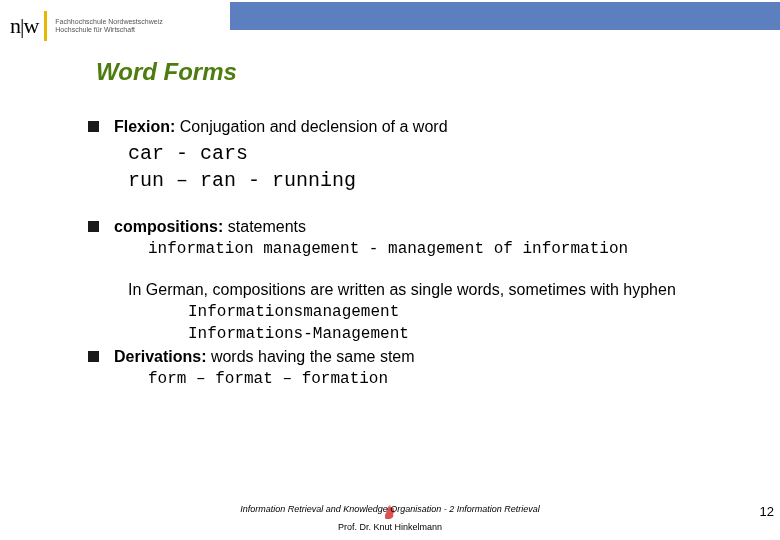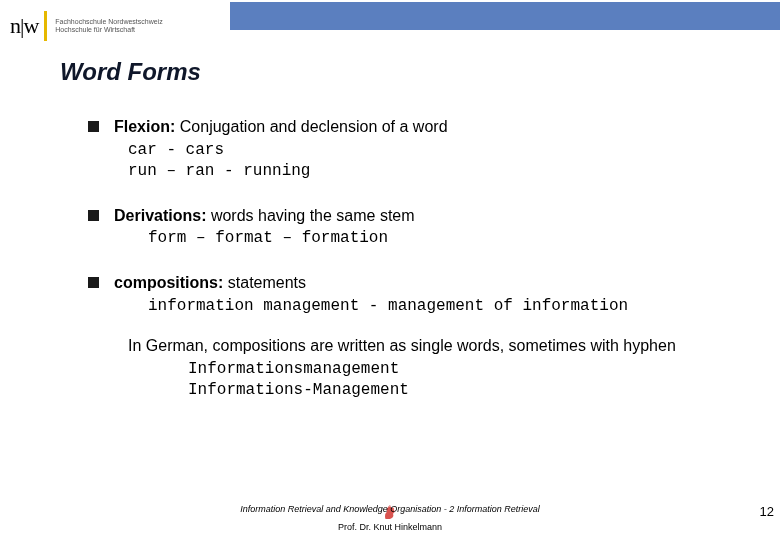--- a/index.html
+++ b/index.html
@@ -45,22 +45,22 @@
     background: #5b7fbf;
     flex: 1;
     height: 28px;
     align-self: flex-start;
     margin-top: 2px;
   }
   .title {
     font-size: 24px;
     font-style: italic;
     font-weight: bold;
-    color: #0f172a;
-    margin: 18px 0 0 60px;
+    color: #4d7c0f;
+    margin: 18px 0 0 96px;
   }
   .content {
     margin: 30px 0 16px 88px;
     font-size: 16px;
     color: #000;
     line-height: 1.35;
   }
   .bullet-item {
     position: relative;
     margin-bottom: 22px;
@@ -72,21 +72,21 @@
     left: 0;
     top: 5px;
     width: 11px;
     height: 11px;
     background: #1a1a1a;
   }
   .bullet-head { }
   .bold { font-weight: bold; }
   .mono {
     font-family: "Courier New", monospace;
-    font-size: 16px;
+    font-size: 20px;
     white-space: pre;
     margin-top: 2px;
     margin-left: 14px;
   }
   .mono2 {
     font-family: "Courier New", monospace;
     font-size: 16px;
     white-space: pre;
     margin-top: 2px;
     margin-left: 34px;
@@ -156,37 +156,37 @@
 <div class="content">
 
   <div class="bullet-item">
     <div class="bullet-head">
       <span class="bold">Flexion:</span><span> Conjugation and declension of a word</span>
     </div>
     <div class="mono">car - cars
 run – ran - running</div>
   </div>
 
-  <div class="bullet-item">
-    <div class="bullet-head">
-      <span class="bold">Derivations:</span><span> words having the same stem</span>
-    </div>
-    <div class="mono2">form – format – formation</div>
-  </div>
-
   <div class="bullet-item" style="margin-bottom:0">
     <div class="bullet-head">
       <span class="bold">compositions:</span><span> statements</span>
     </div>
     <div class="mono2">information management - management of information</div>
     <div class="sub-para">
       <div class="hang">In German, compositions are written as single words, sometimes with hyphen</div>
       <div class="mono3">Informationsmanagement
 Informations-Management</div>
     </div>
+  </div>
+
+  <div class="bullet-item">
+    <div class="bullet-head">
+      <span class="bold">Derivations:</span><span> words having the same stem</span>
+    </div>
+    <div class="mono2">form – format – formation</div>
   </div>
 
 </div>
 
 <div class="footer">
   <svg class="rooster" viewBox="0 0 24 24">
     <path d="M6 20 Q4 14 8 10 Q6 6 10 4 Q12 2 14 5 Q18 4 17 8 Q20 10 16 13 Q18 18 12 20 Z" fill="#d9534f"></path>
     <path d="M10 4 Q11 1 13 3" stroke="#d9534f" stroke-width="1" fill="none"></path>
   </svg>
   <span>Prof. Dr. Knut Hinkelmann</span>

